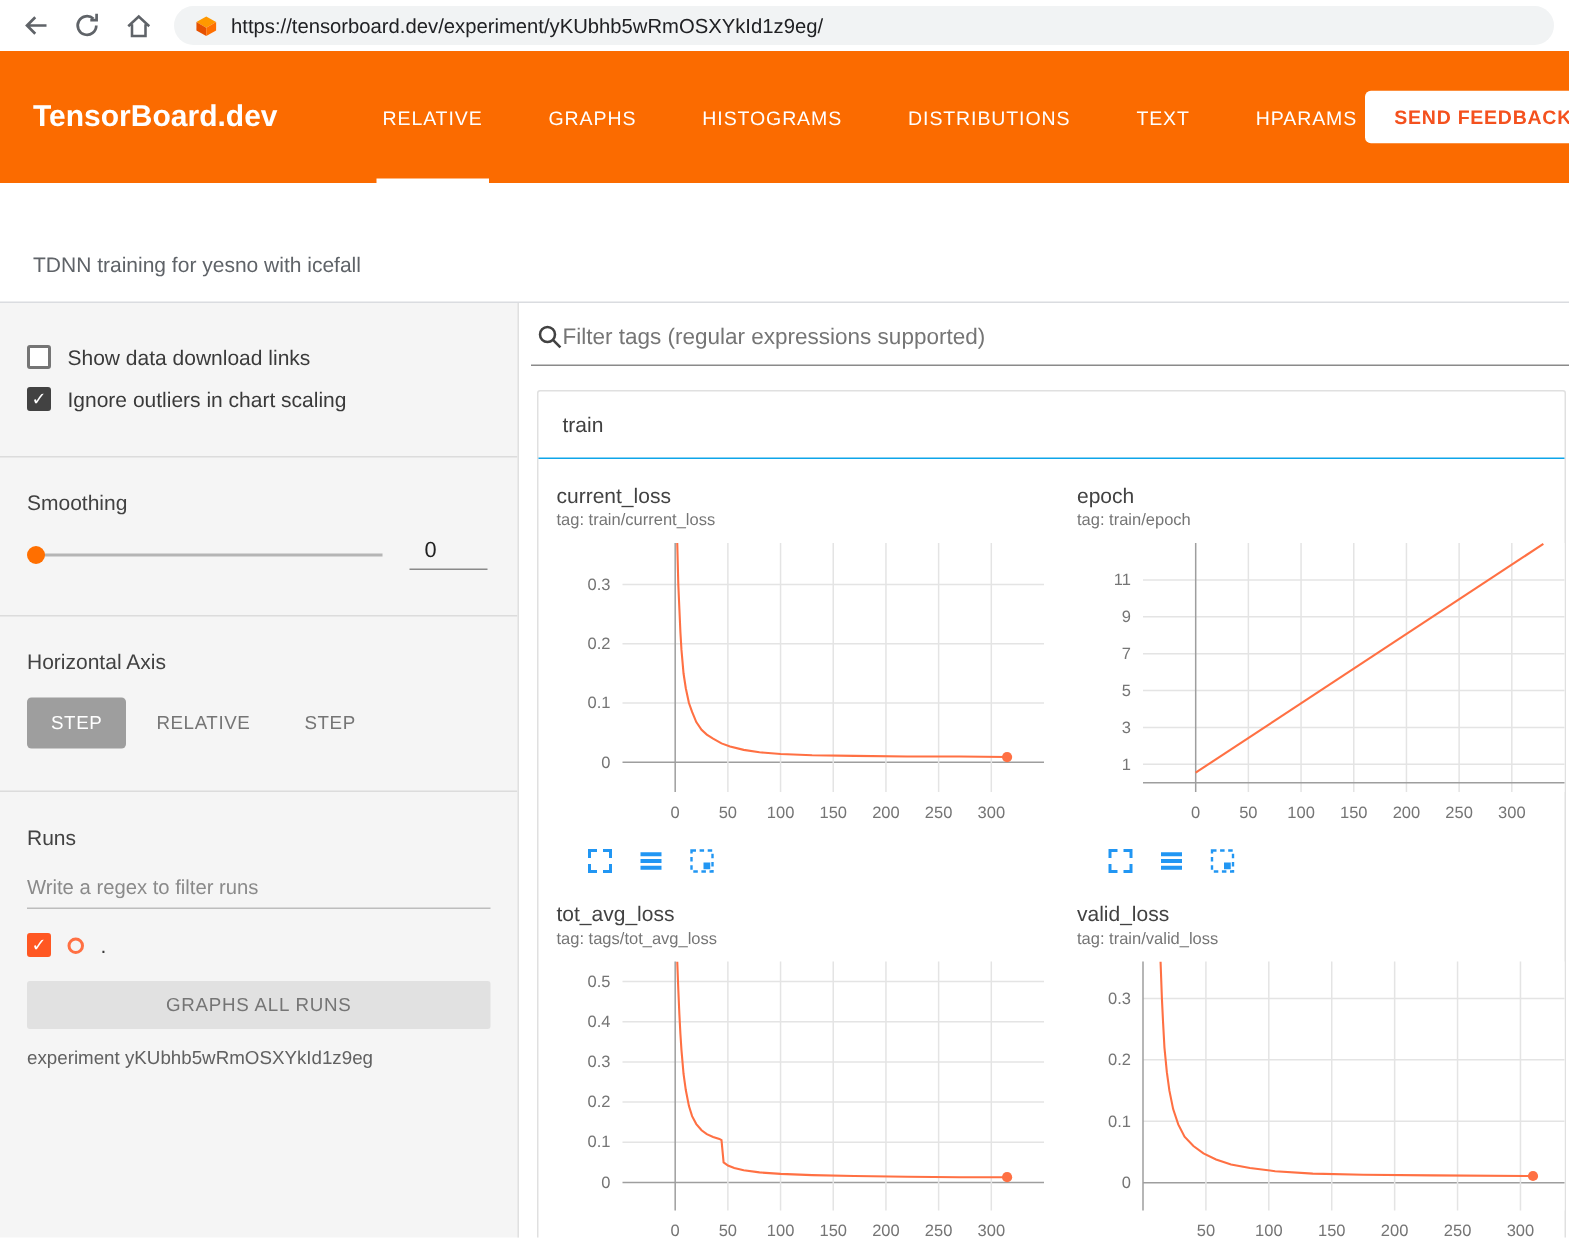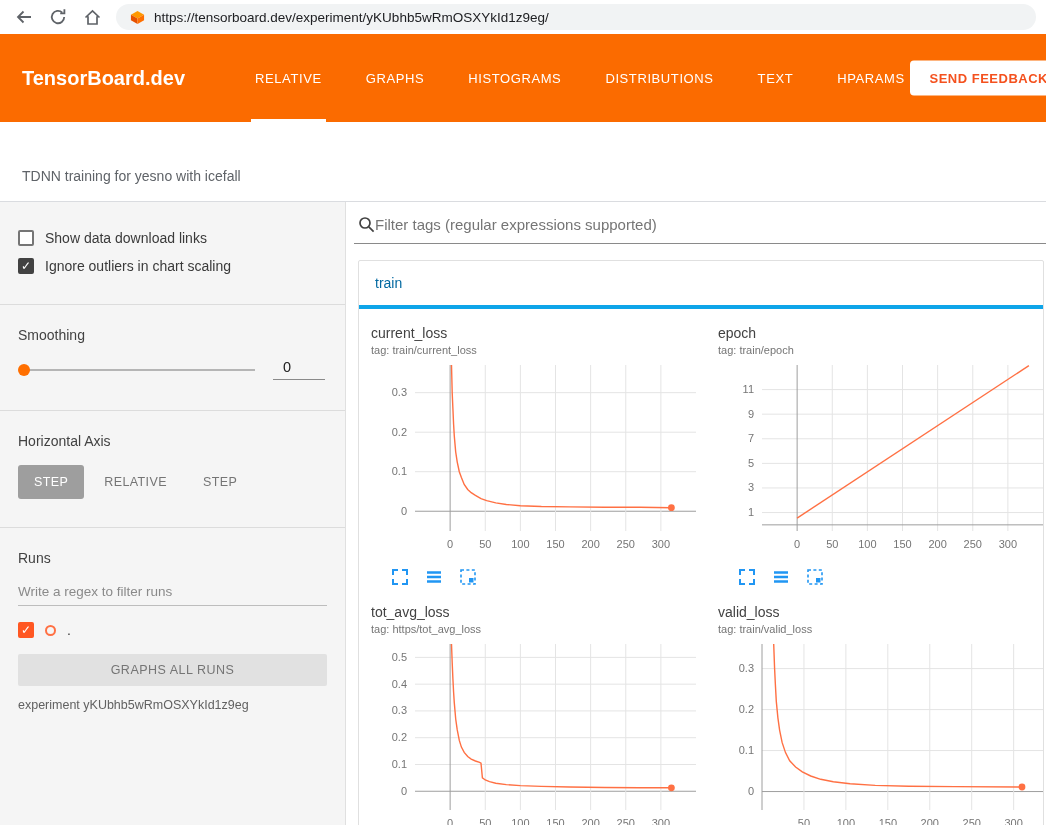--- a/index.html
+++ b/index.html
@@ -72,21 +72,21 @@
   .experiment-caption { font-size:12.5px; color:#616161; }
 
   
   .main { flex:1; background:#fff; padding:10px 0 0 8px; overflow:hidden; }
   .filter-row { display:flex; align-items:center; gap:0; padding:4px 6px 10px 4px;
     border-bottom:1px solid #8a8a8a; }
   .filter-input { flex:1; border:none; outline:none; font-size:15px; color:#424242; font-family:inherit; }
   .filter-input::placeholder { color:#757575; }
 
   .card { margin:16px 2px 0 4px; border:1px solid #e0e0e0; border-radius:2px; min-height:620px; background:#fff; }
-  .card-header { padding:14px 16px; font-size:14px; color:#0369a1; border-bottom:4px solid #0ea5e9; cursor:pointer; }
+  .card-header { padding:14px 16px; font-size:14px; color:#404040; border-bottom:1px solid #0ea5e9; cursor:pointer; }
   .charts-grid { display:grid; grid-template-columns:1fr 1fr; column-gap:12px; row-gap:18px;
     padding:16px 4px 16px 12px; }
   .chart-title { font-size:14px; color:#424242; }
   .chart-tag { font-size:11px; color:#757575; margin:3px 0 4px; }
   .chart-toolbar { display:flex; gap:16px; padding:10px 0 0 20px; }
   .chart-toolbar span { cursor:pointer; display:flex; }
   svg.chart { display:block; }
   svg.chart text.tick { font-family:"Liberation Sans", sans-serif; font-size:11px; fill:#757575; }
 </style>
 </head>
@@ -309,21 +309,21 @@
                 <svg width="18" height="18" viewBox="0 0 18 18">
                   <rect x="2" y="2" width="14" height="14" fill="none" stroke="#2196f3" stroke-width="1.6" stroke-dasharray="3 2.4"></rect>
                   <rect x="10" y="10" width="4.5" height="4.5" fill="#2196f3"></rect>
                 </svg>
               </span>
           </div>
         </div>
 
         <div>
           <div class="chart-title">tot_avg_loss</div>
-          <div class="chart-tag">tag: https/tot_avg_loss</div>
+          <div class="chart-tag">tag: tags/tot_avg_loss</div>
           <svg class="chart" width="335" height="198">
               <defs>
                 <clipPath id="clip2">
                   <rect x="44" y="5" width="281" height="166"></rect>
                 </clipPath>
               </defs>
               <rect x="44" y="5" width="281" height="166" fill="#fff"></rect>
               <line x1="44" x2="325" y1="152.25806451612902" y2="152.25806451612902" stroke="#9e9e9e" stroke-width="1"></line>
               <text class="tick" x="36" y="155.75806451612902" text-anchor="end">0</text>
               <line x1="44" x2="325" y1="125.48387096774194" y2="125.48387096774194" stroke="#e4e4e4" stroke-width="1"></line>

